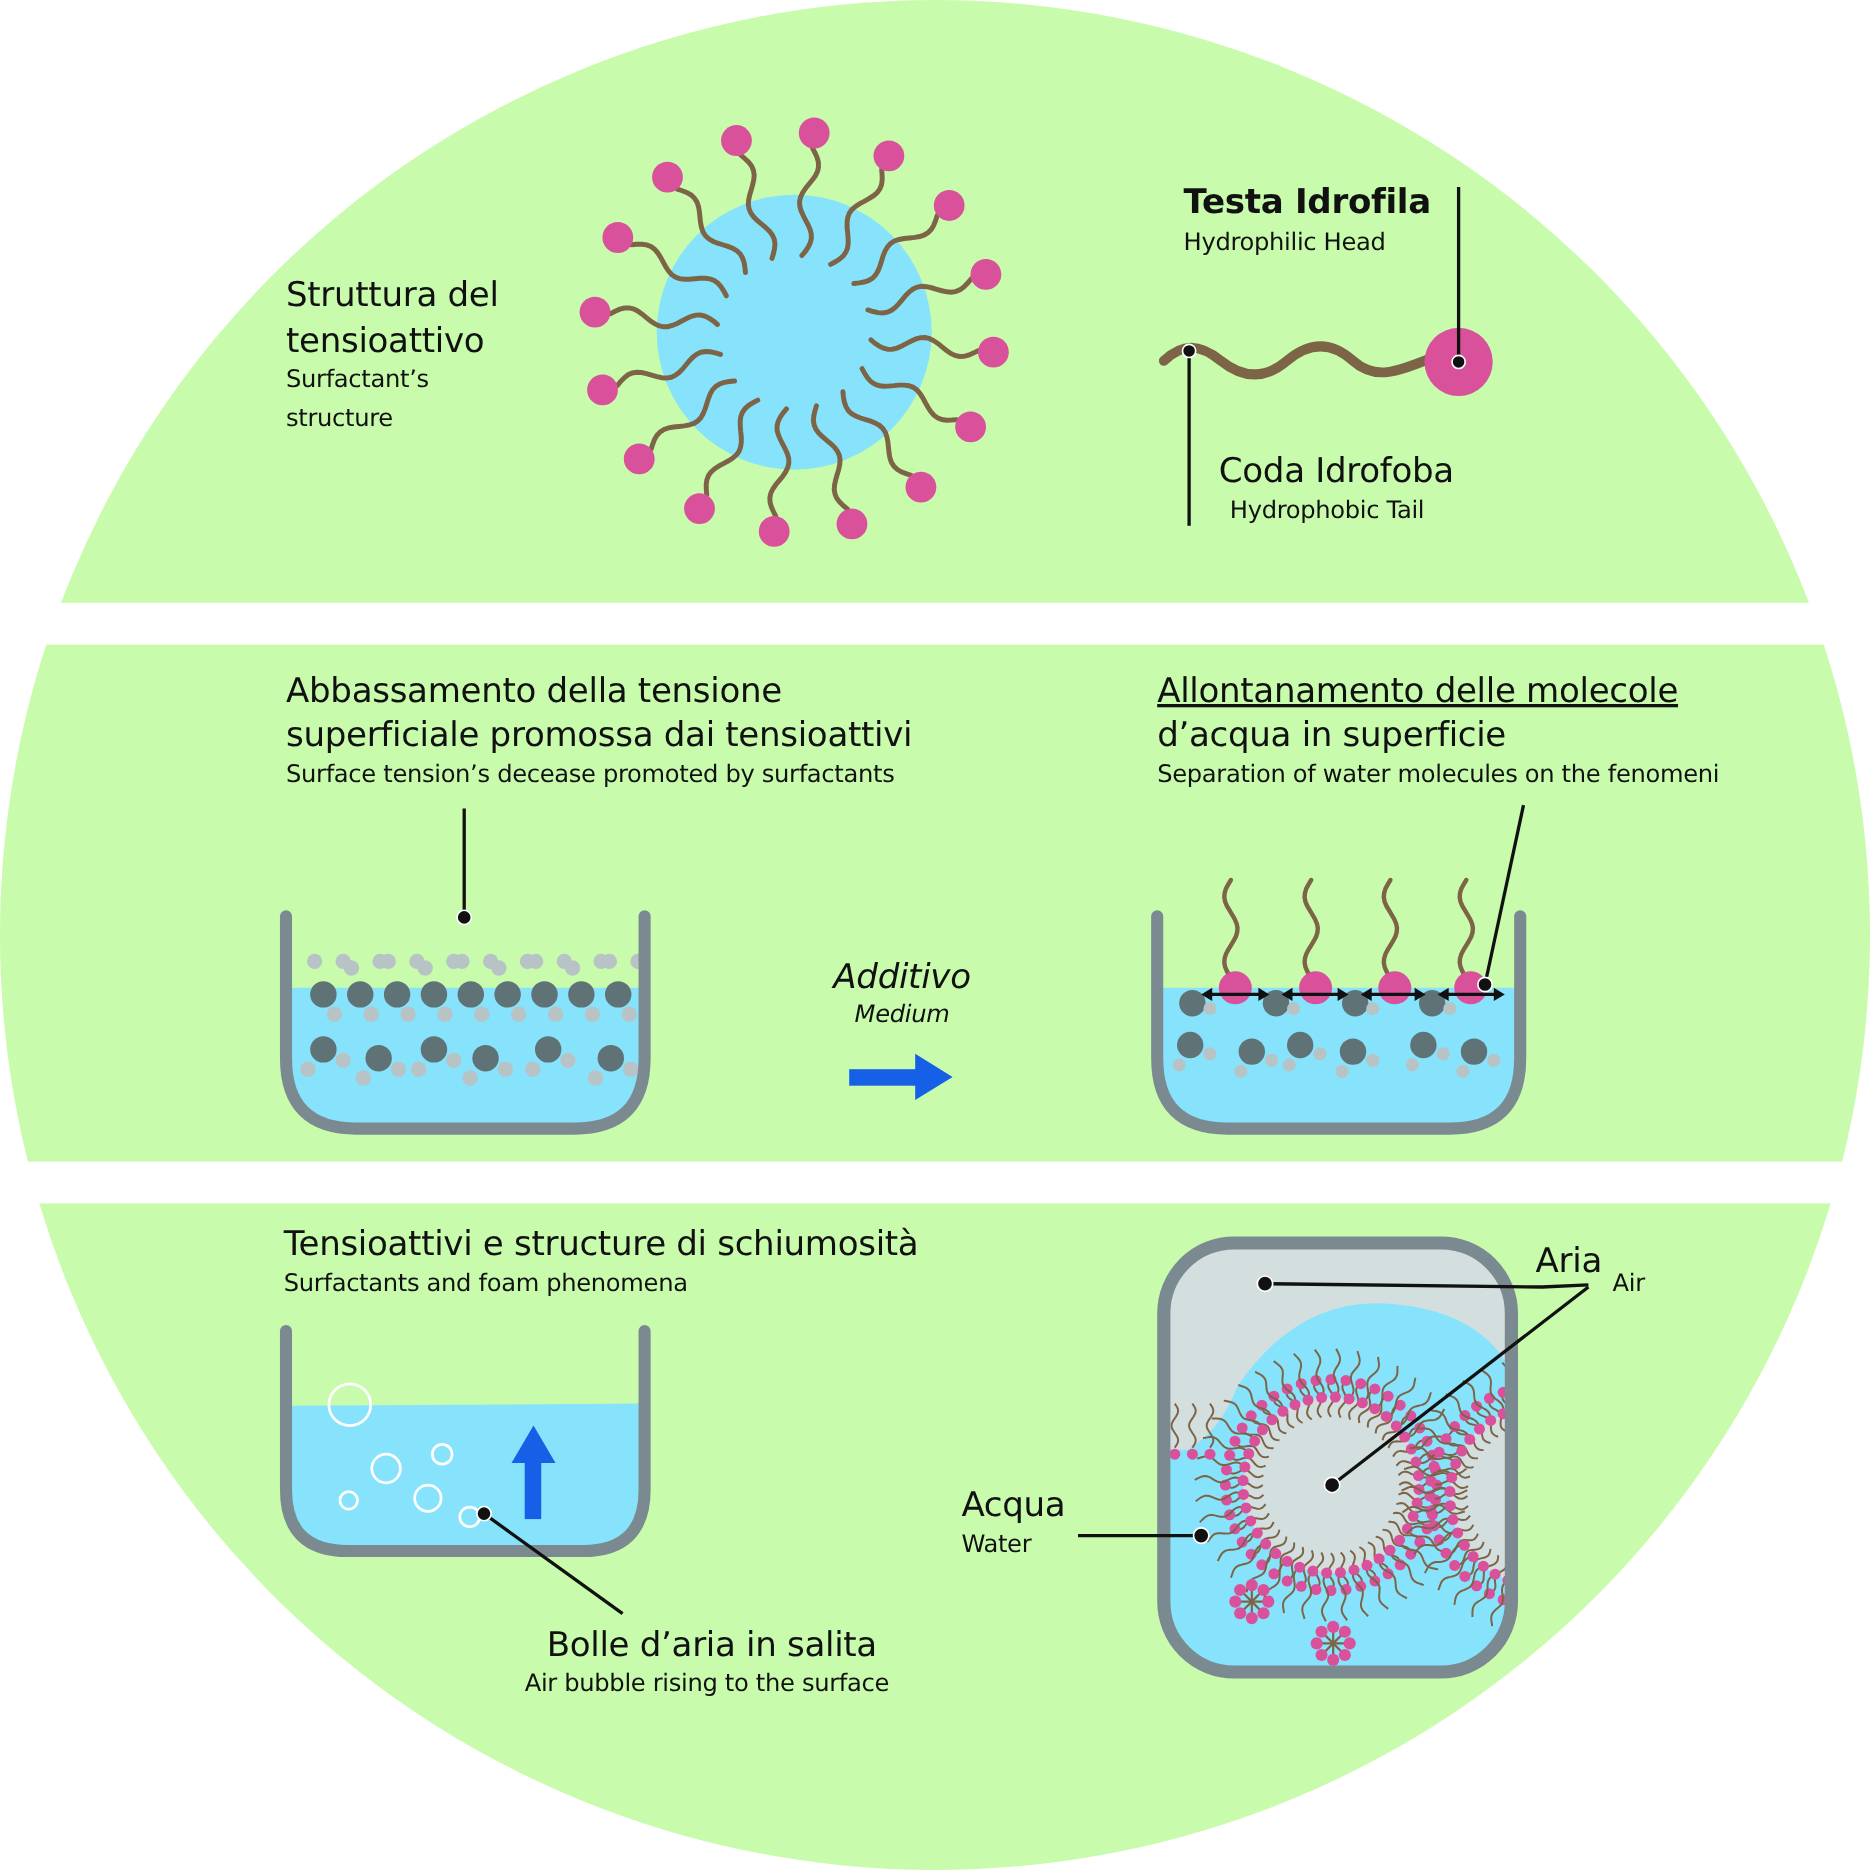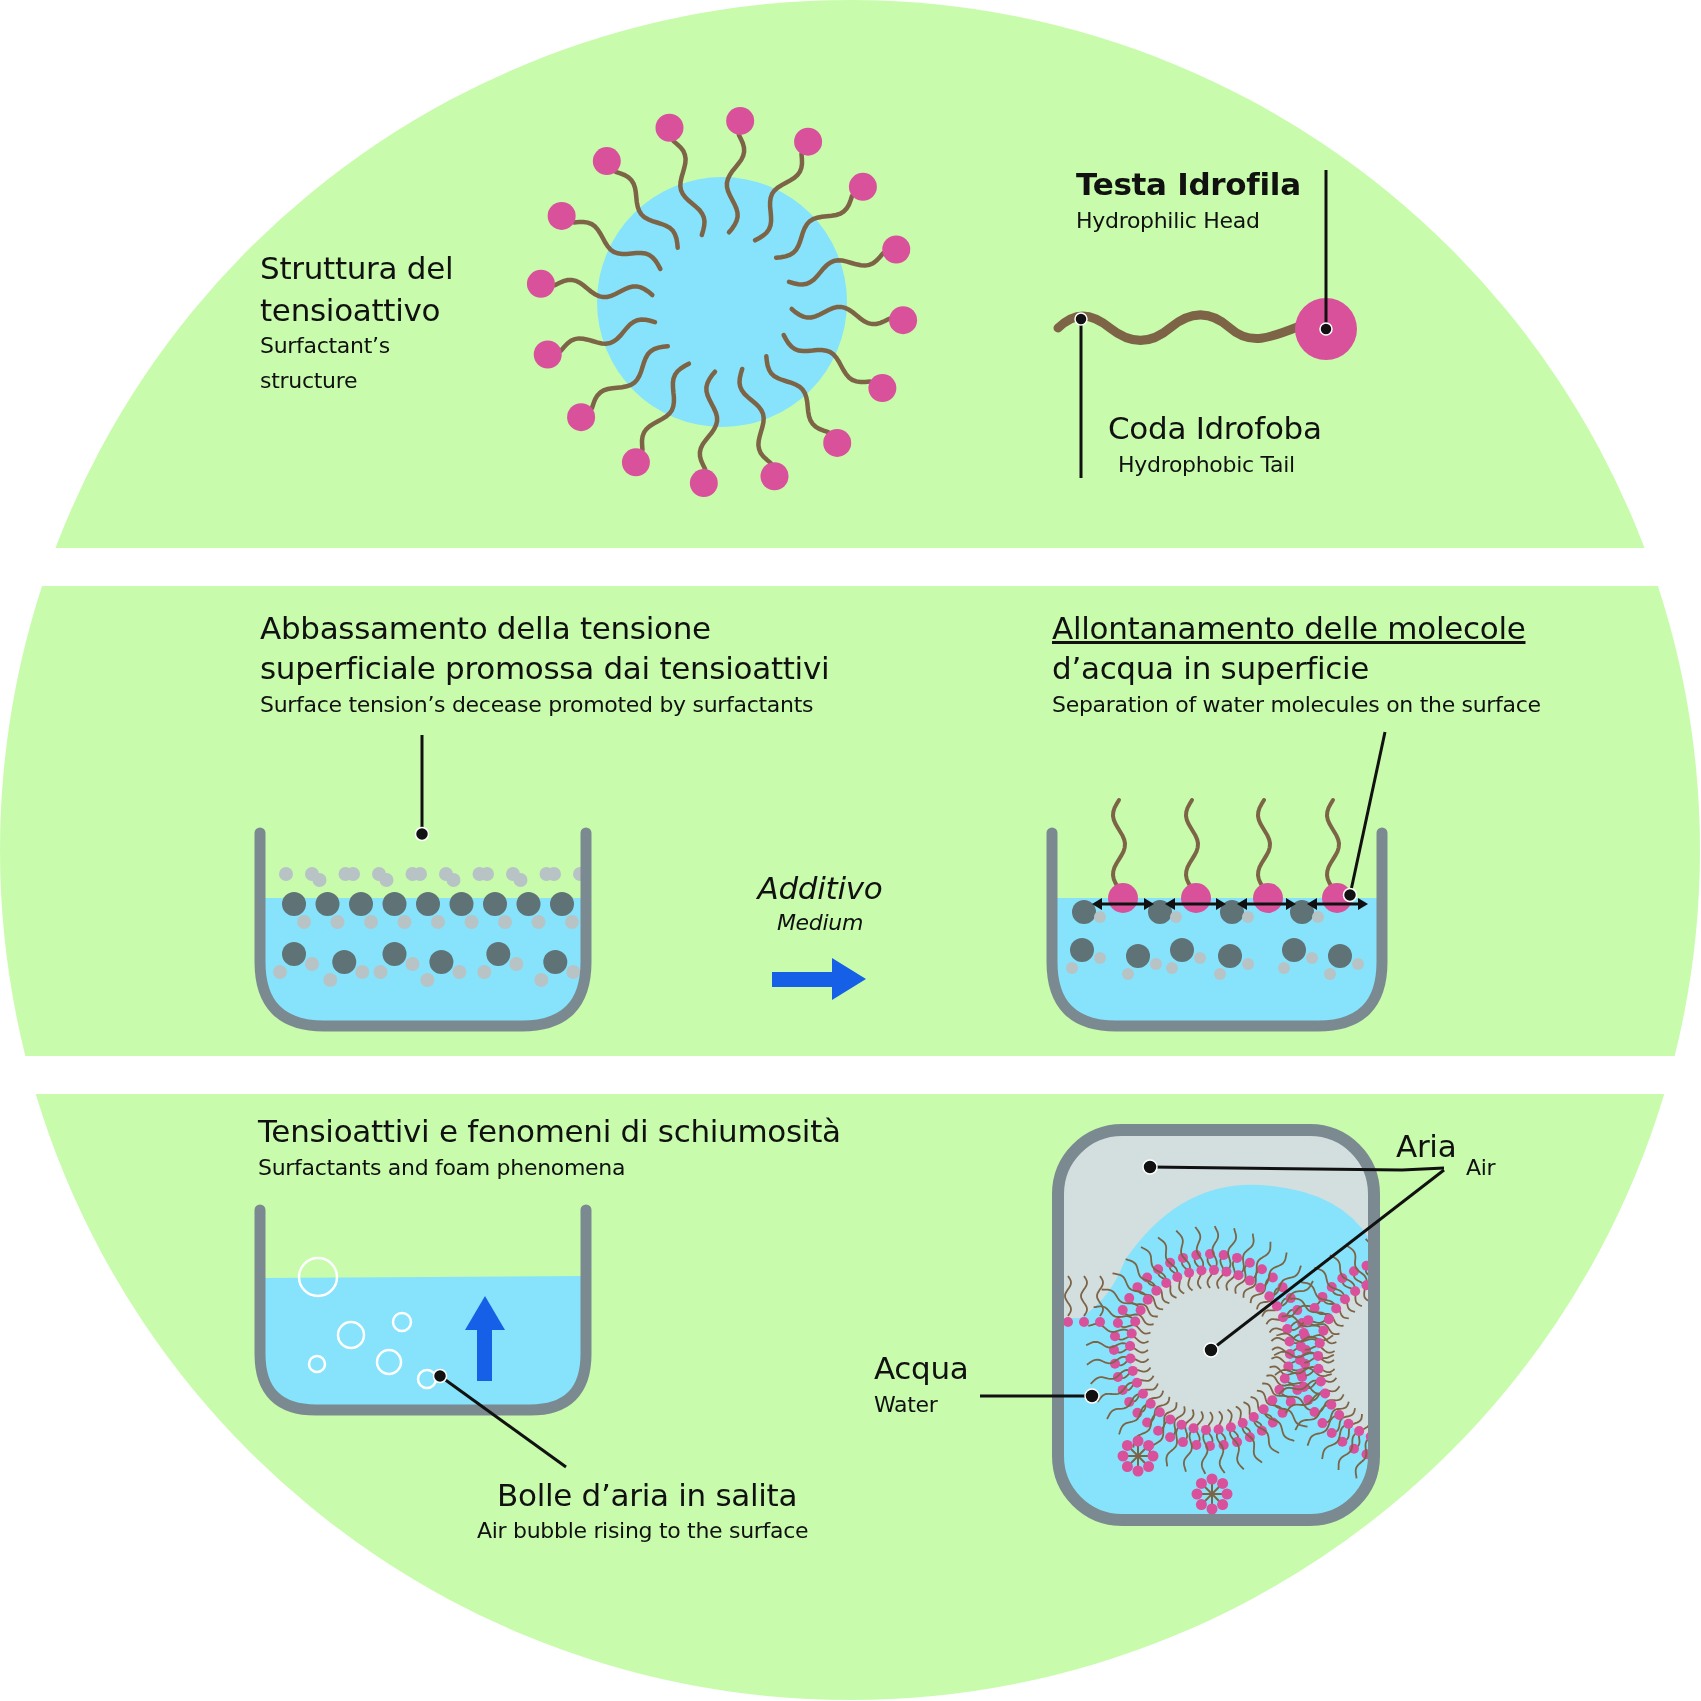--- a/index.html
+++ b/index.html
@@ -625,26 +625,26 @@
 <div class="lbl small" style="left:1076px;top:208px;">Hydrophilic Head</div>
 <div class="lbl big" style="left:1108px;top:410px;">Coda Idrofoba</div>
 <div class="lbl small" style="left:1118px;top:452px;">Hydrophobic Tail</div>
 
 <div class="lbl big" style="left:260px;top:610px;">Abbassamento della tensione</div>
 <div class="lbl big" style="left:260px;top:650px;">superficiale promossa dai tensioattivi</div>
 <div class="lbl small" style="left:260px;top:692px;">Surface tension’s decease promoted by surfactants</div>
 
 <div class="lbl big" style="left:1052px;top:610px;text-decoration:underline;">Allontanamento delle molecole</div>
 <div class="lbl big" style="left:1052px;top:650px;">d’acqua in superficie</div>
-<div class="lbl small" style="left:1052px;top:692px;">Separation of water molecules on the surface</div>
+<div class="lbl small" style="left:1052px;top:692px;">Separation of water molecules on the fenomeni</div>
 
 <div class="lbl big center" style="left:720px;top:870px;width:200px;">Additivo</div>
 <div class="lbl small center" style="left:720px;top:910px;width:200px;">Medium</div>
 
-<div class="lbl big" style="left:258px;top:1113px;">Tensioattivi e fenomeni di schiumosità</div>
+<div class="lbl big" style="left:258px;top:1113px;">Tensioattivi e structure di schiumosità</div>
 <div class="lbl small" style="left:258px;top:1155px;">Surfactants and foam phenomena</div>
 
 <div class="lbl big" style="left:477px;top:1477px;margin-left:20px;">Bolle d’aria in salita</div>
 <div class="lbl small" style="left:477px;top:1518px;">Air bubble rising to the surface</div>
 
 <div class="lbl big" style="left:1396px;top:1113px;margin-top:15px;">Aria</div>
 <div class="lbl small" style="left:1466px;top:1155px;">Air</div>
 <div class="lbl big" style="left:874px;top:1350px;">Acqua</div>
 <div class="lbl small" style="left:874px;top:1392px;">Water</div>
 

